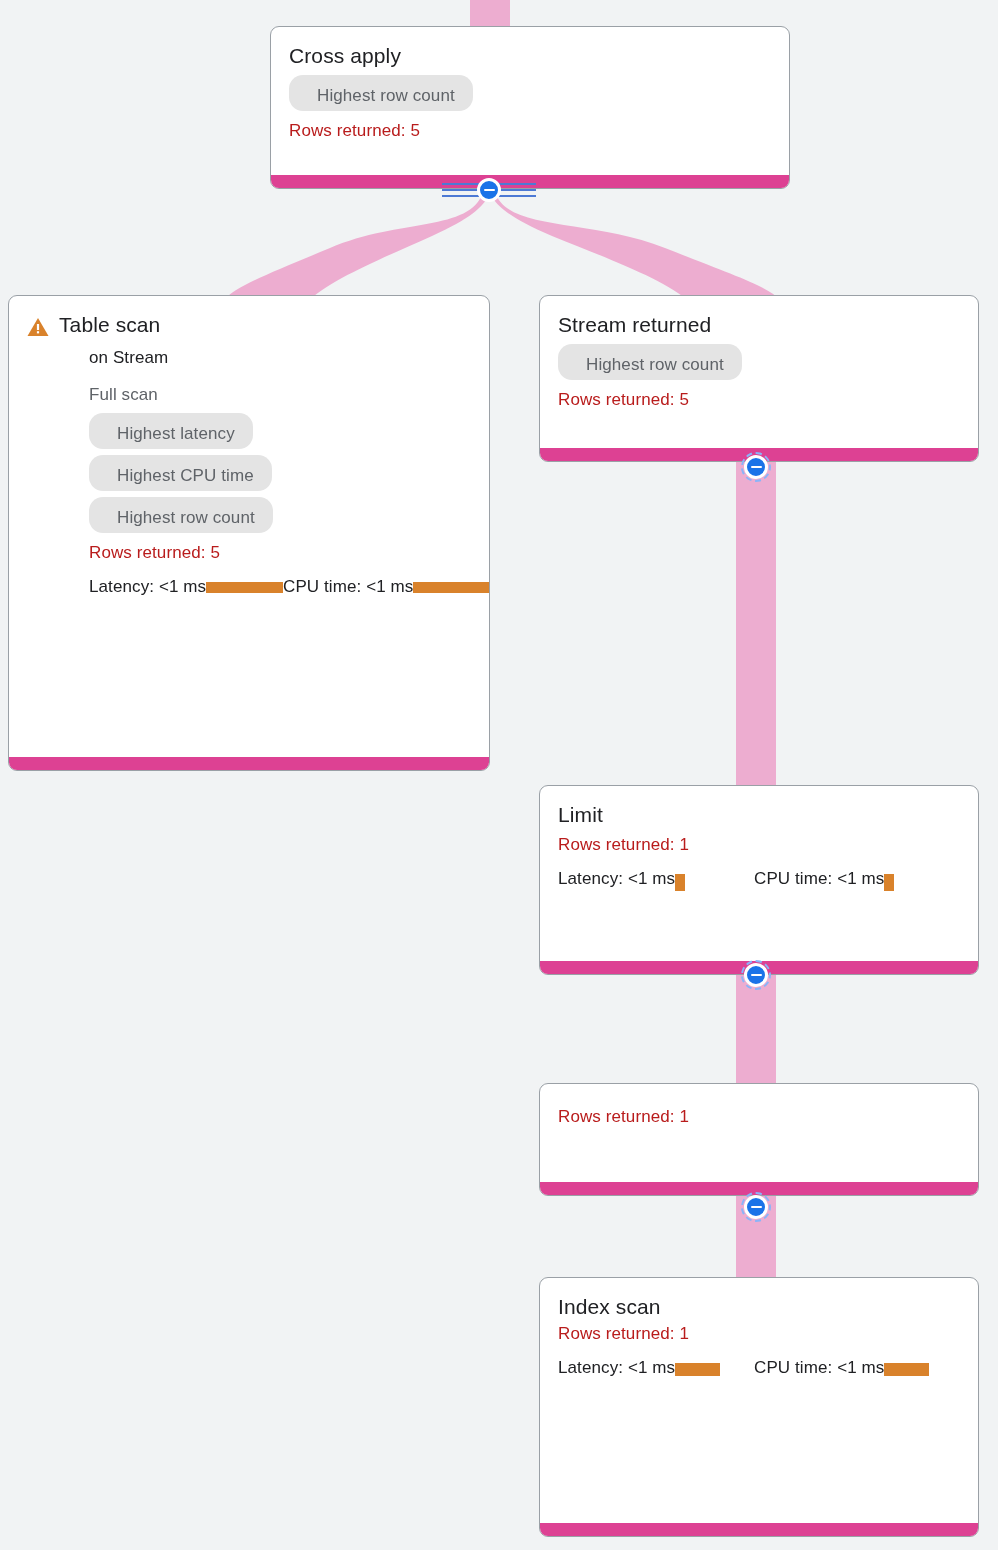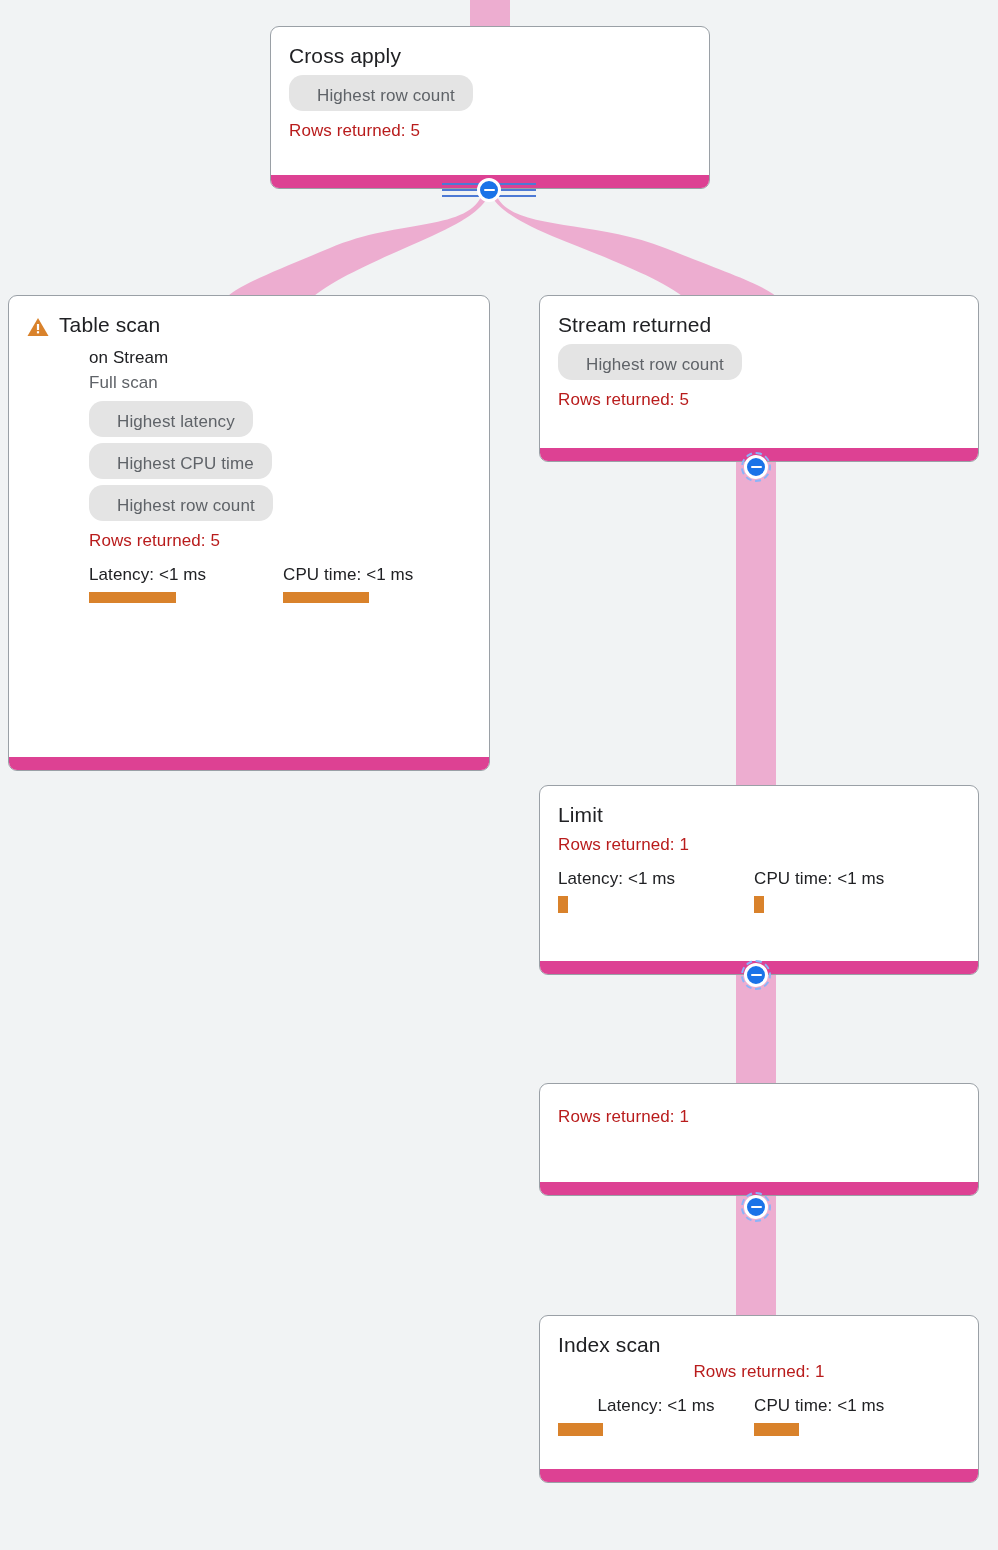--- a/index.html
+++ b/index.html
@@ -25,33 +25,33 @@
   .title-row{display:flex;align-items:flex-start;gap:10px;}
   .warn-icon{flex:0 0 auto;margin-top:5px;}
   .node-title{
     font-size:21px;line-height:26px;color:#202124;font-weight:400;
     letter-spacing:.1px;
   }
   .node-sub{
     font-size:17px;line-height:24px;color:#202124;margin-top:5px;
     letter-spacing:.1px;
   }
-  .node-sub.muted{color:#5f6368;margin-top:1px;}
+  .node-sub.muted{color:#5f6368;margin-top:13px;}
   .chips{margin-top:6px;}
   .chip{
     display:inline-block;background:#e4e4e4;border-radius:14px;
     color:#5f6368;font-size:17px;line-height:20px;
     padding:11px 18px 5px 28px;margin-bottom:6px;letter-spacing:.1px;
   }
   .rows{
     font-size:17px;line-height:22px;color:#b91c1c;margin-top:3px;
     letter-spacing:.1px;
   }
   .metrics{display:flex;margin-top:12px;}
-  .metric{display:flex;flex-direction:column;}
+  .metric{display:flex;flex-direction:row;}
   .metric-label{
     font-size:17px;line-height:22px;color:#202124;letter-spacing:.1px;
     white-space:nowrap;
   }
   .metric-bar{background:#d9822b;margin-top:6px;}
 
   .collapse-btn{
     position:absolute;width:24px;height:24px;border-radius:50%;
     background:#1a73e8;border:3px solid #ffffff;box-sizing:border-box;
     display:flex;align-items:center;justify-content:center;
@@ -88,21 +88,21 @@
              L 780 302
              L 690 302
              C 665 280, 612 260, 552 236
              C 512 219, 496 206, 492 196 Z" fill="#edadd0"></path>
 
     <rect x="736" y="462" width="40" height="328" fill="#edadd0"></rect>
     <rect x="736" y="962" width="40" height="122" fill="#edadd0"></rect>
     <rect x="736" y="1194" width="40" height="122" fill="#edadd0"></rect>
   </svg>
 
-  <div class="node" style="left:270px;top:26px;width:440px;height:163px;">
+  <div class="node" style="left:270px;top:26px;width:520px;height:163px;">
     <div class="node-body">
       <div class="title-row">
         <div class="node-title">Cross apply</div>
       </div>
       <div class="chips">
         <span class="chip">Highest row count</span>
       </div>
       <div class="rows">Rows returned: 5</div>
     </div>
     <div class="node-footer"></div>
@@ -187,21 +187,21 @@
   <div class="collapse-btn focused" style="left:744px;top:963px;"></div>
 
   <div class="node" style="left:539px;top:1083px;width:440px;height:113px;">
     <div class="node-body">
       <div class="rows" style="margin-top:6px;">Rows returned: 1</div>
     </div>
     <div class="node-footer"></div>
   </div>
   <div class="collapse-btn focused" style="left:744px;top:1195px;"></div>
 
-  <div class="node" style="left:539px;top:1315px;width:440px;height:168px;text-align:center;">
+  <div class="node" style="left:539px;top:1277px;width:440px;height:260px;">
     <div class="node-body">
       <div class="title-row">
         <div class="node-title">Index scan</div>
       </div>
       <div class="rows">Rows returned: 1</div>
       <div class="metrics">
         <div class="metric" style="width:196px;">
           <span class="metric-label">Latency: &lt;1 ms</span>
           <span class="metric-bar" style="width:45px;height:13px;"></span>
         </div>

